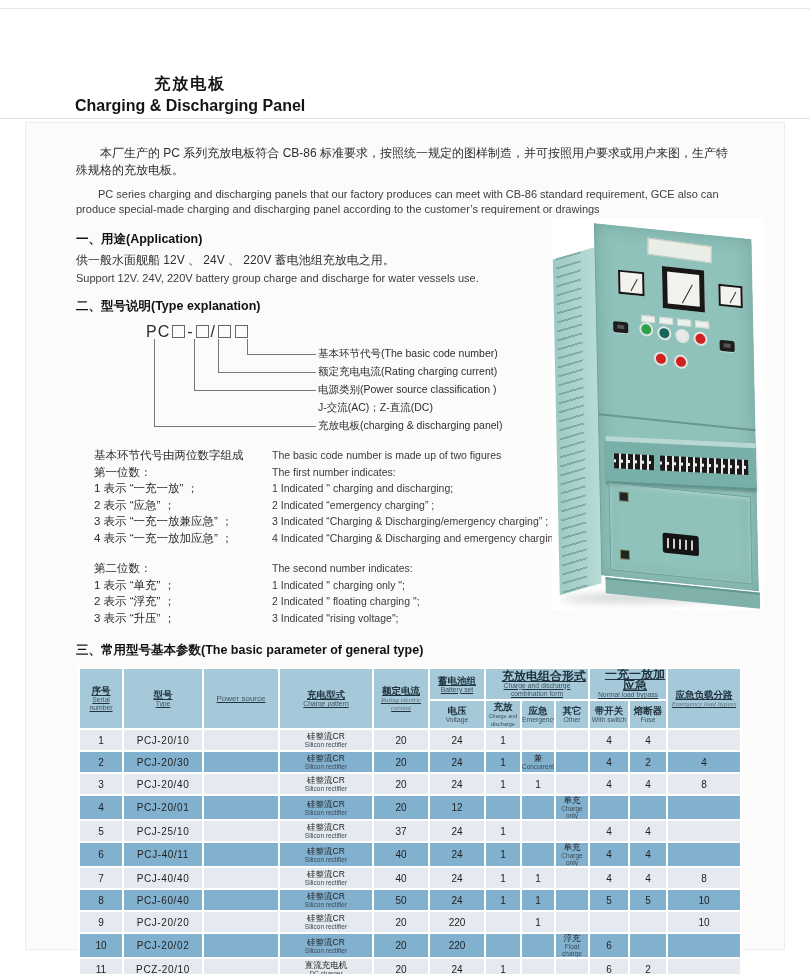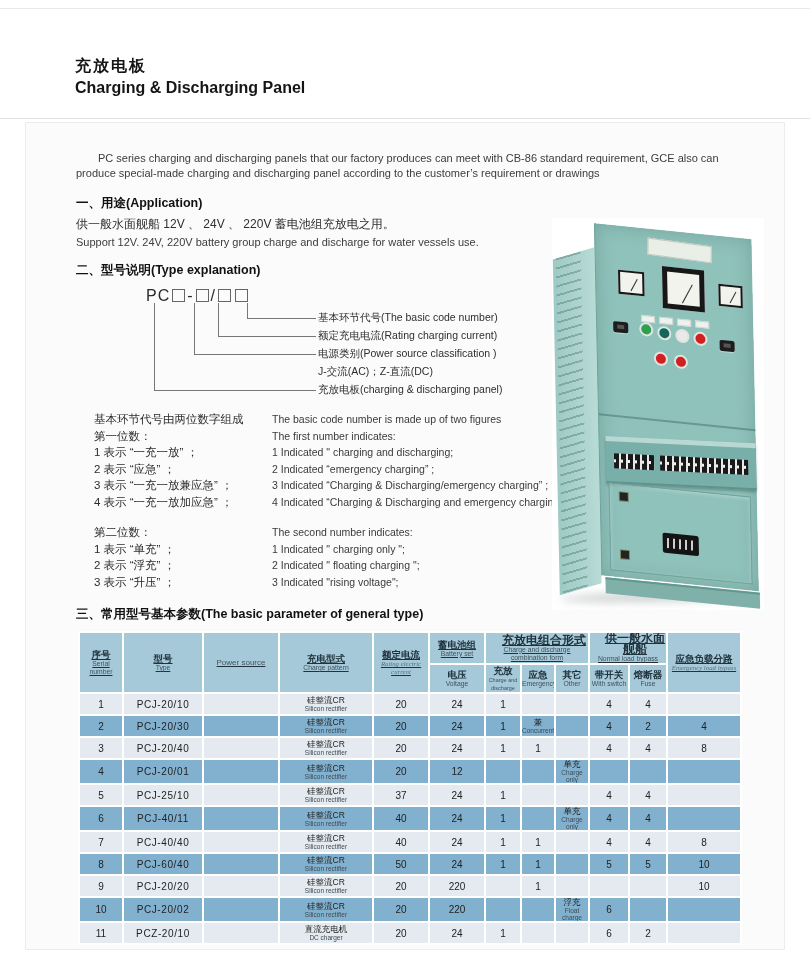--- a/index.html
+++ b/index.html
@@ -2,21 +2,21 @@
 <html><head>
 <meta charset="utf-8">
 <style>
   html,body{margin:0;padding:0;}
   body{
     width:810px;height:974px;background:#ffffff;position:relative;overflow:hidden;
     font-family:"Liberation Sans","DejaVu Sans",sans-serif;color:#333;
   }
   .top-rule{position:absolute;left:0;top:8px;width:810px;height:1px;background:#e9e9e9;}
   
-  .hdr{position:absolute;left:75px;top:56px;}
+  .hdr{position:absolute;left:75px;top:74px;text-align:center;}
   .hdr h1{margin:0;font-size:16px;font-weight:bold;color:#151515;letter-spacing:2px;}
   .hdr h2{margin:2px 0 0 0;font-size:16px;font-weight:bold;color:#151515;}
   .hdr-rule{position:absolute;left:0;top:118px;width:810px;height:1px;background:#e2e2e2;}
   
   .sheet{
     position:absolute;left:25px;top:122px;width:760px;height:828px;
     background:#fbfbfb;border:1px solid #ececec;box-sizing:border-box;
     padding:20px 50px 0 50px;
   }
   .intro-zh{margin:2px 0 0 0;font-size:12px;line-height:17px;color:#2e2e2e;text-indent:2em;width:660px;}
@@ -111,20 +111,21 @@
 <div>
   <div class="top-rule"></div>
 
   <div class="hdr">
     <h1>充放电板</h1>
     <h2>Charging &amp; Discharging Panel</h2>
   </div>
   <div class="hdr-rule"></div>
 
   <div class="sheet">
+    <p class="intro-zh">本厂生产的 PC 系列充放电板符合 CB-86 标准要求，按照统一规定的图样制造，并可按照用户要求或用户来图，生产特殊规格的充放电板。</p>
     <p class="intro-en">PC series charging and discharging panels that our factory produces can meet with CB-86 standard requirement, GCE also can produce special-made charging and discharging panel according to the customer’s requirement or drawings</p>
 
     <div class="left-col">
       <h3 class="sec">一、用途(Application)</h3>
       <p class="app-zh">供一般水面舰船 12V 、 24V 、 220V 蓄电池组充放电之用。</p>
       <p class="app-en">Support 12V. 24V, 220V battery group charge and discharge for water vessels use.</p>
 
       <h3 class="sec">二、型号说明(Type explanation)</h3>
 
       <div class="diagram">
@@ -227,21 +228,21 @@
               </th>
             <th>
                 <span class="h-zh">蓄电池组</span>
                 <span class="h-en">Battery set</span>
               </th>
             <th colspan="3">
                 <span class="h-zh big">充放电组合形式</span>
                 <span class="h-en">Charge and discharge combination form</span>
               </th>
             <th colspan="2">
-                <span class="h-zh big">供一般水面舰船</span>
+                <span class="h-zh big">一充一放加应急</span>
                 <span class="h-en">Normal load bypass</span>
               </th>
             <th rowspan="2">
                 <span class="h-zh">应急负载分路</span>
                 <span class="h-en serif">Emergency load bypass</span>
               </th>
           </tr>
           <tr class="h2">
             <th>
                 <span class="h-zh">电压</span>

